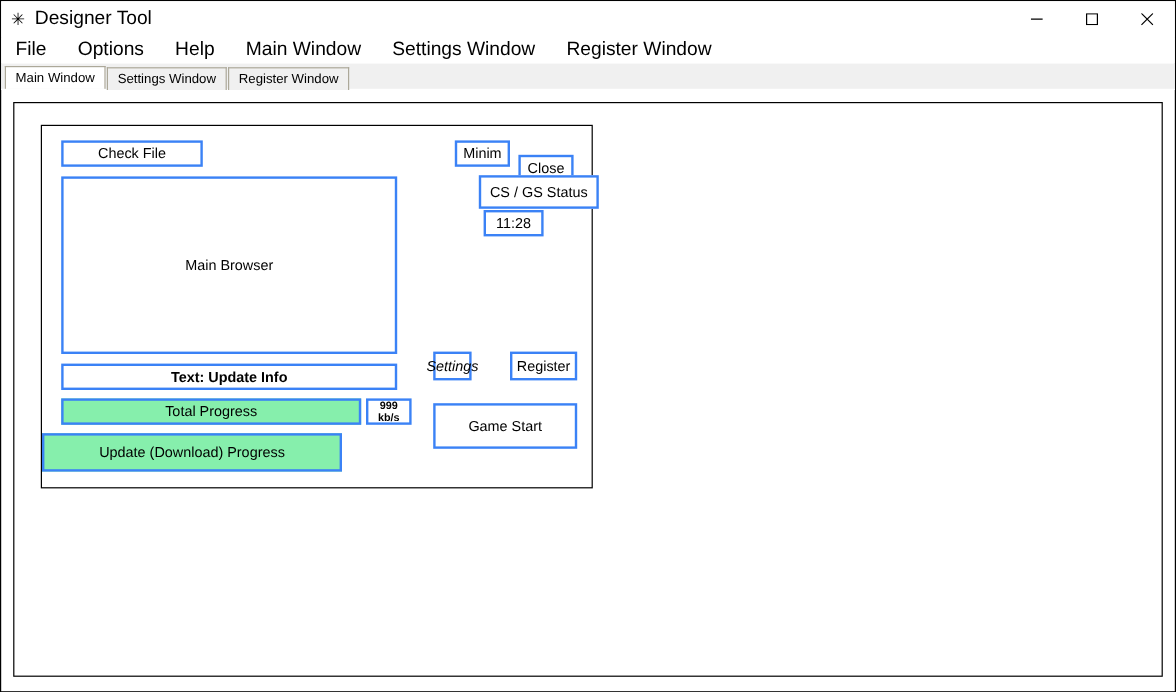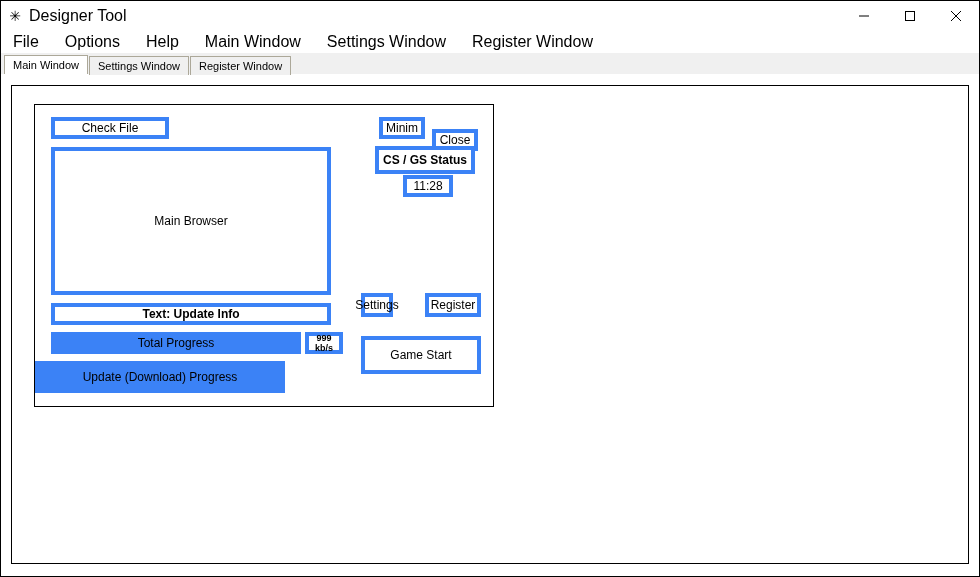--- a/index.html
+++ b/index.html
@@ -96,30 +96,30 @@
     .panel {
       position: absolute;
       left: 22px;
       top: 18px;
       width: 460px;
       height: 303px;
       border: 1px solid #000;
     }
     .box {
       position: absolute;
-      border: 4px solid #3b82f6;
+      border: 2px solid #3b82f6;
       background: #fff;
       font-size: 12px;
       display: flex;
       align-items: center;
       justify-content: center;
       text-align: center;
     }
     .blue-bar {
-      background: #3b82f6;
+      background: #86efac;
     }
     .small-text { font-size: 9px; }
     .bold { font-weight: bold; }
   </style>
 </head>
 <body>
 
 <div class="window">
   <div class="titlebar">
     <div class="titlebar-icon">✳</div>
@@ -170,23 +170,23 @@
         <div class="box bold" style="left:16px; top:198px; width:280px; height:22px;">Text: Update Info</div>
 
         <div class="box blue-bar" style="left:16px; top:227px; width:250px; height:22px;">Total Progress</div>
         <div class="box small-text" style="left:270px; top:227px; width:38px; height:22px;font-weight:bold;">999 kb/s</div>
 
         <div class="box blue-bar" style="left:0; top:256px; width:250px; height:32px;">Update (Download) Progress</div>
 
         <div class="box" style="left:344px; top:12px; width:46px; height:22px;">Minim</div>
         <div class="box" style="left:397px; top:12px; width:46px; height:22px;margin-top:12px;">Close</div>
 
-        <div class="box" style="left:340px; top:41px; width:100px; height:28px;font-weight:bold;">CS / GS Status</div>
+        <div class="box" style="left:364px; top:41px; width:100px; height:28px;">CS / GS Status</div>
         <div class="box" style="left:368px; top:70px; width:50px; height:22px;">11:28</div>
 
-        <div class="box" style="left:326px; top:188px; width:32px; height:24px;">Settings</div>
+        <div class="box" style="left:326px; top:188px; width:32px; height:24px;font-style:italic;">Settings</div>
         <div class="box" style="left:390px; top:188px; width:56px; height:24px;">Register</div>
 
         <div class="box" style="left:326px; top:231px; width:120px; height:38px;">Game Start</div>
       </div>
     </div>
   </div>
 </div>
 
 </body></html>

